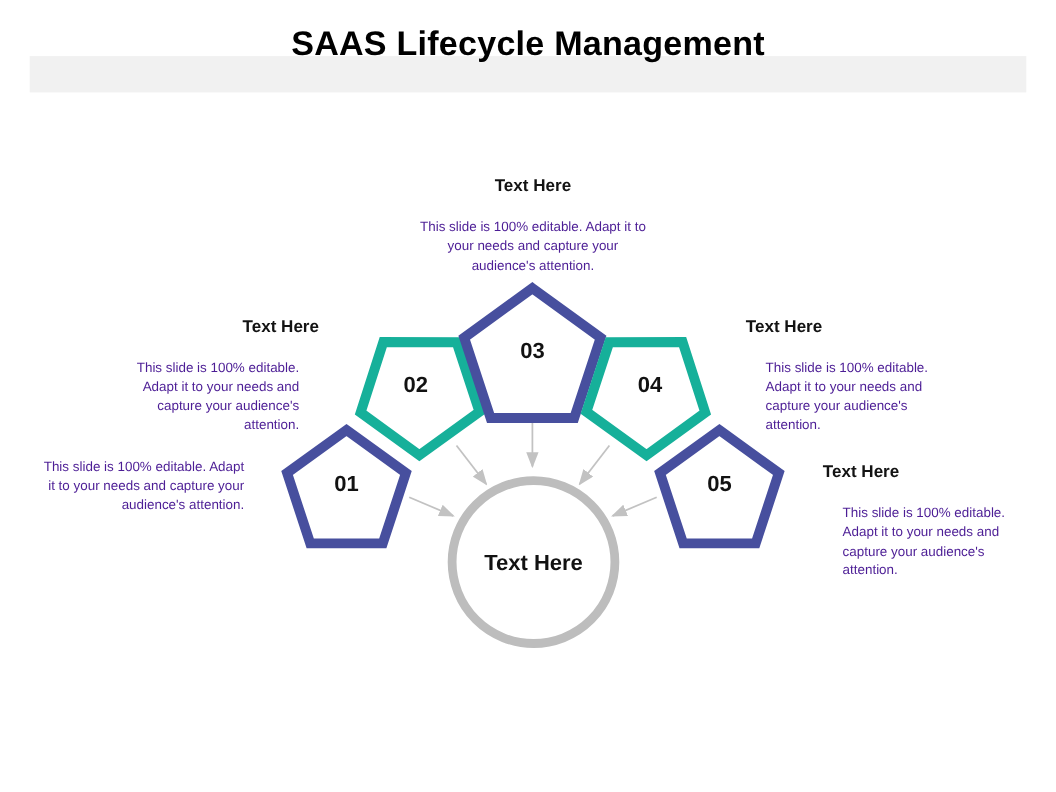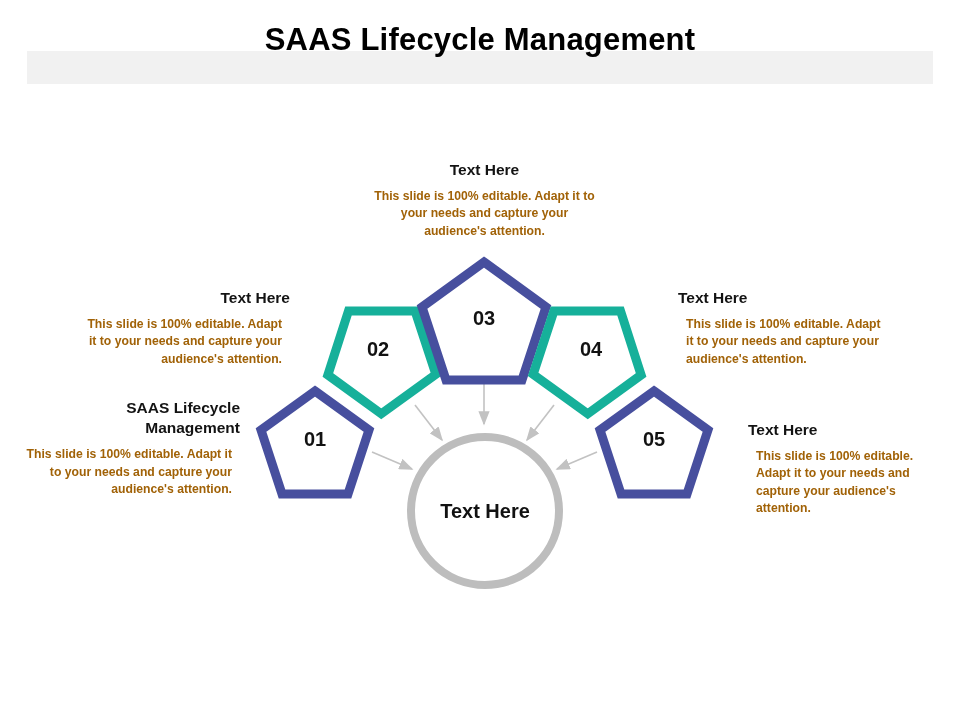--- a/index.html
+++ b/index.html
@@ -65,24 +65,24 @@
   .callout .c-head {
     font-size: 15.5px;
     font-weight: bold;
     color: #131313;
     line-height: 1.3;
     margin: 0 0 5px 0;
     white-space: pre-line;
   }
   .callout .c-body {
     font-size: 12.2px;
-    font-weight: bold;
-    color: #a16207;
+    font-weight: normal;
+    color: #4c1d95;
     line-height: 1.42;
-    margin: 8px;
+    margin: 18px;
   }
   .align-right { text-align: right; }
   .align-left  { text-align: left;  }
   .align-center{ text-align: center;}
 
   #callout-01 { left: 18px;  top: 398px; width: 222px; }
   #callout-02 { left: 75px;  top: 288px; width: 215px; }
   #callout-03 { left: 362px; top: 160px; width: 245px; }
   #callout-04 { left: 678px; top: 288px; width: 218px; }
   #callout-05 { left: 748px; top: 420px; width: 205px; }
@@ -133,22 +133,20 @@
     <text class="pent-num" x="654" y="446" text-anchor="middle">05</text>
   </g>
 
   <g>
     <circle cx="485" cy="511" r="74" fill="#ffffff" stroke="#bdbdbd" stroke-width="8"></circle>
     <text class="center-label" x="485" y="518" text-anchor="middle">Text Here</text>
   </g>
 </svg>
 
 <div class="callout align-right" id="callout-01">
-  <div class="c-head">SAAS Lifecycle
-Management</div>
   <div class="c-body">This slide is 100% editable. Adapt it to your needs and capture your audience's attention.</div>
 </div>
 
 <div class="callout align-right" id="callout-02">
   <div class="c-head">Text Here</div>
   <div class="c-body">This slide is 100% editable. Adapt it to your needs and capture your audience's attention.</div>
 </div>
 
 <div class="callout align-center" id="callout-03">
   <div class="c-head">Text Here</div>

